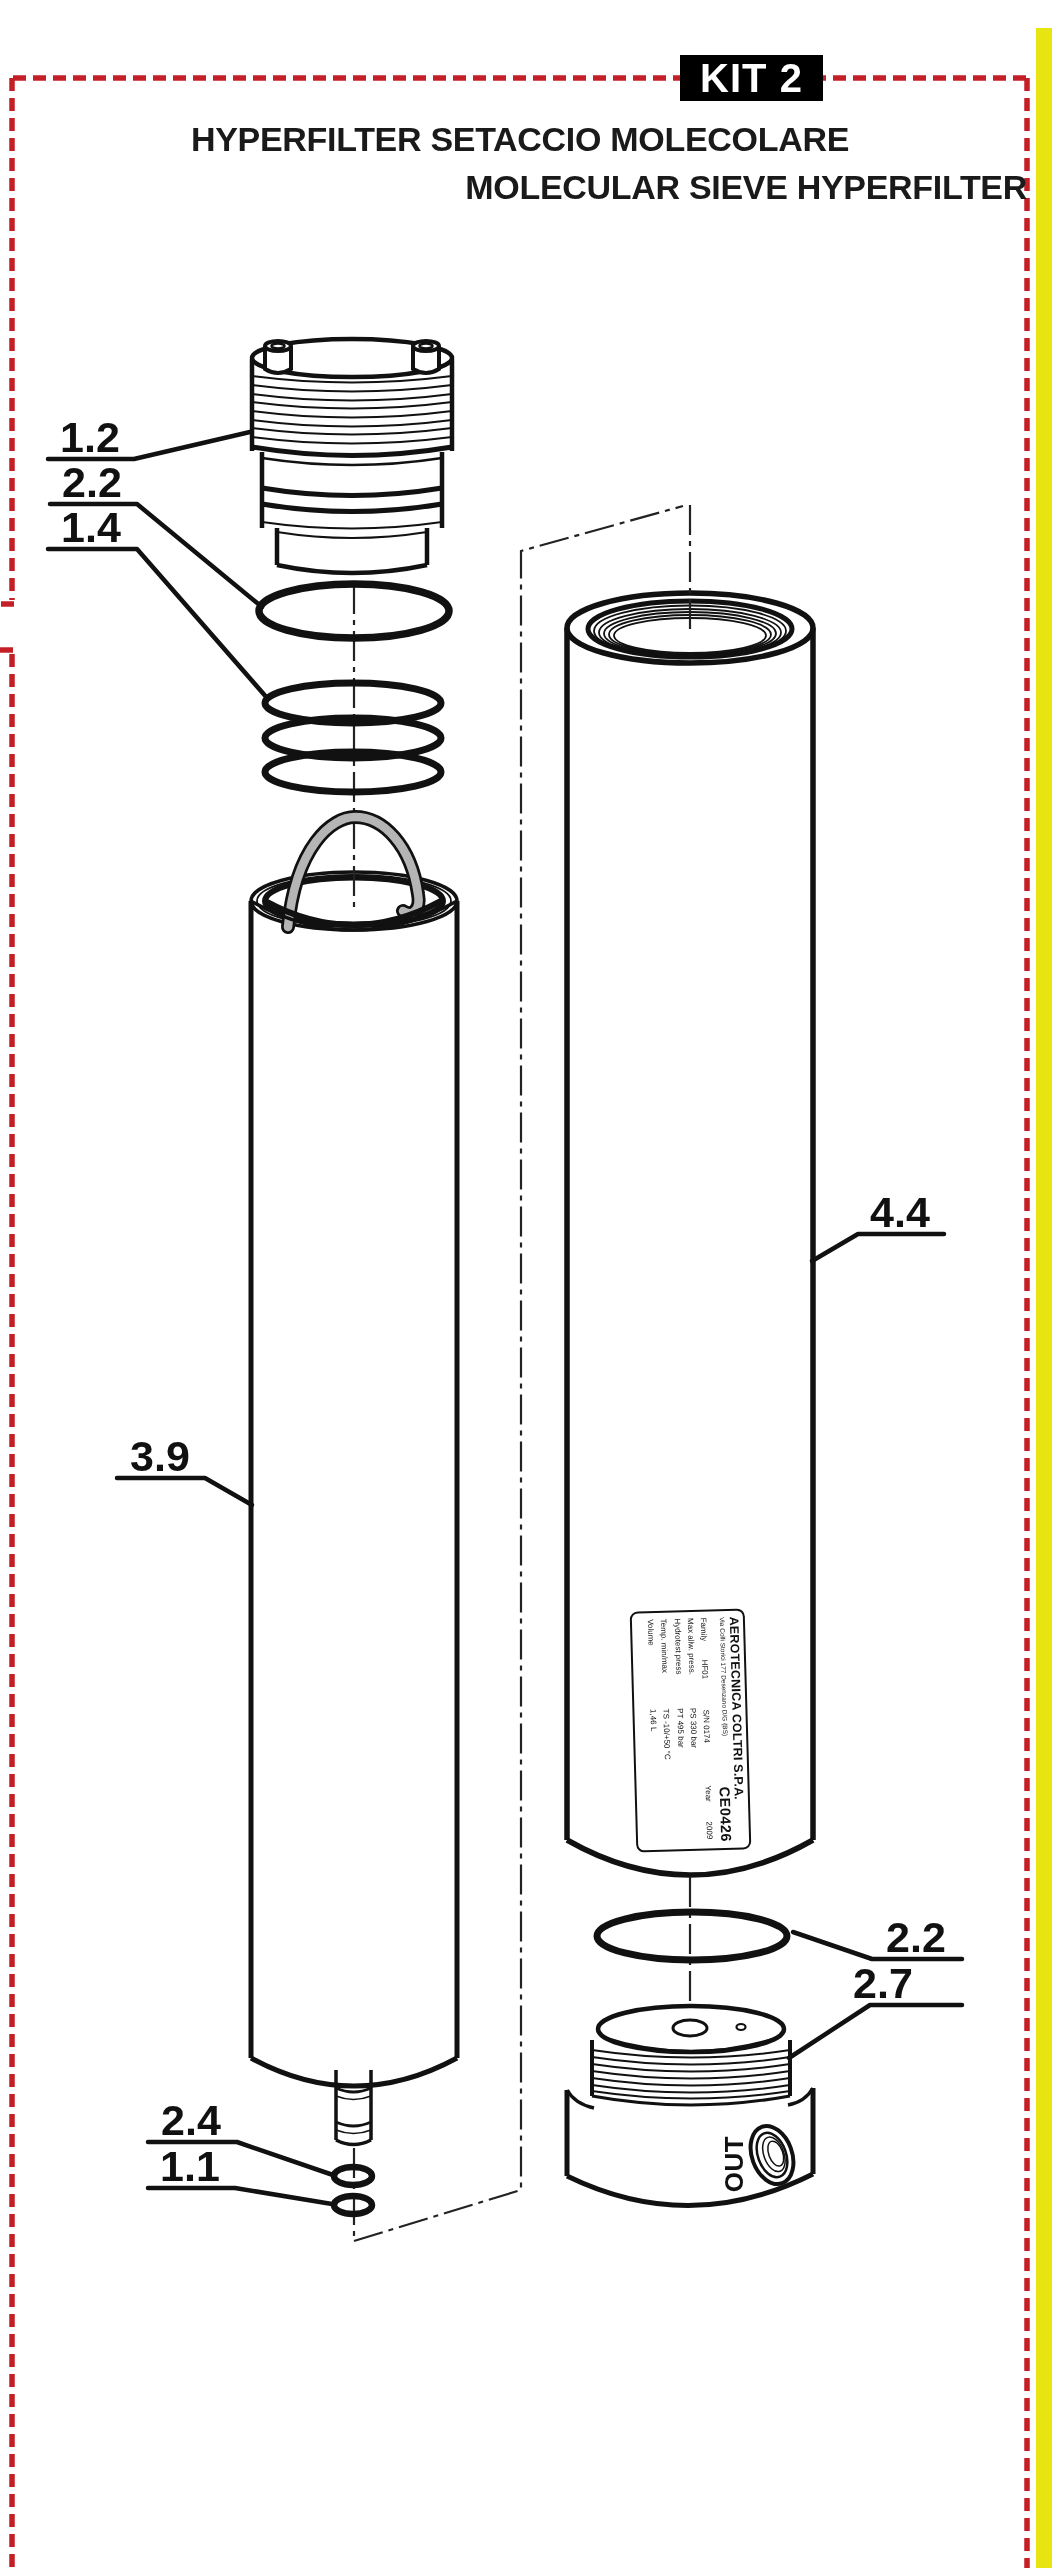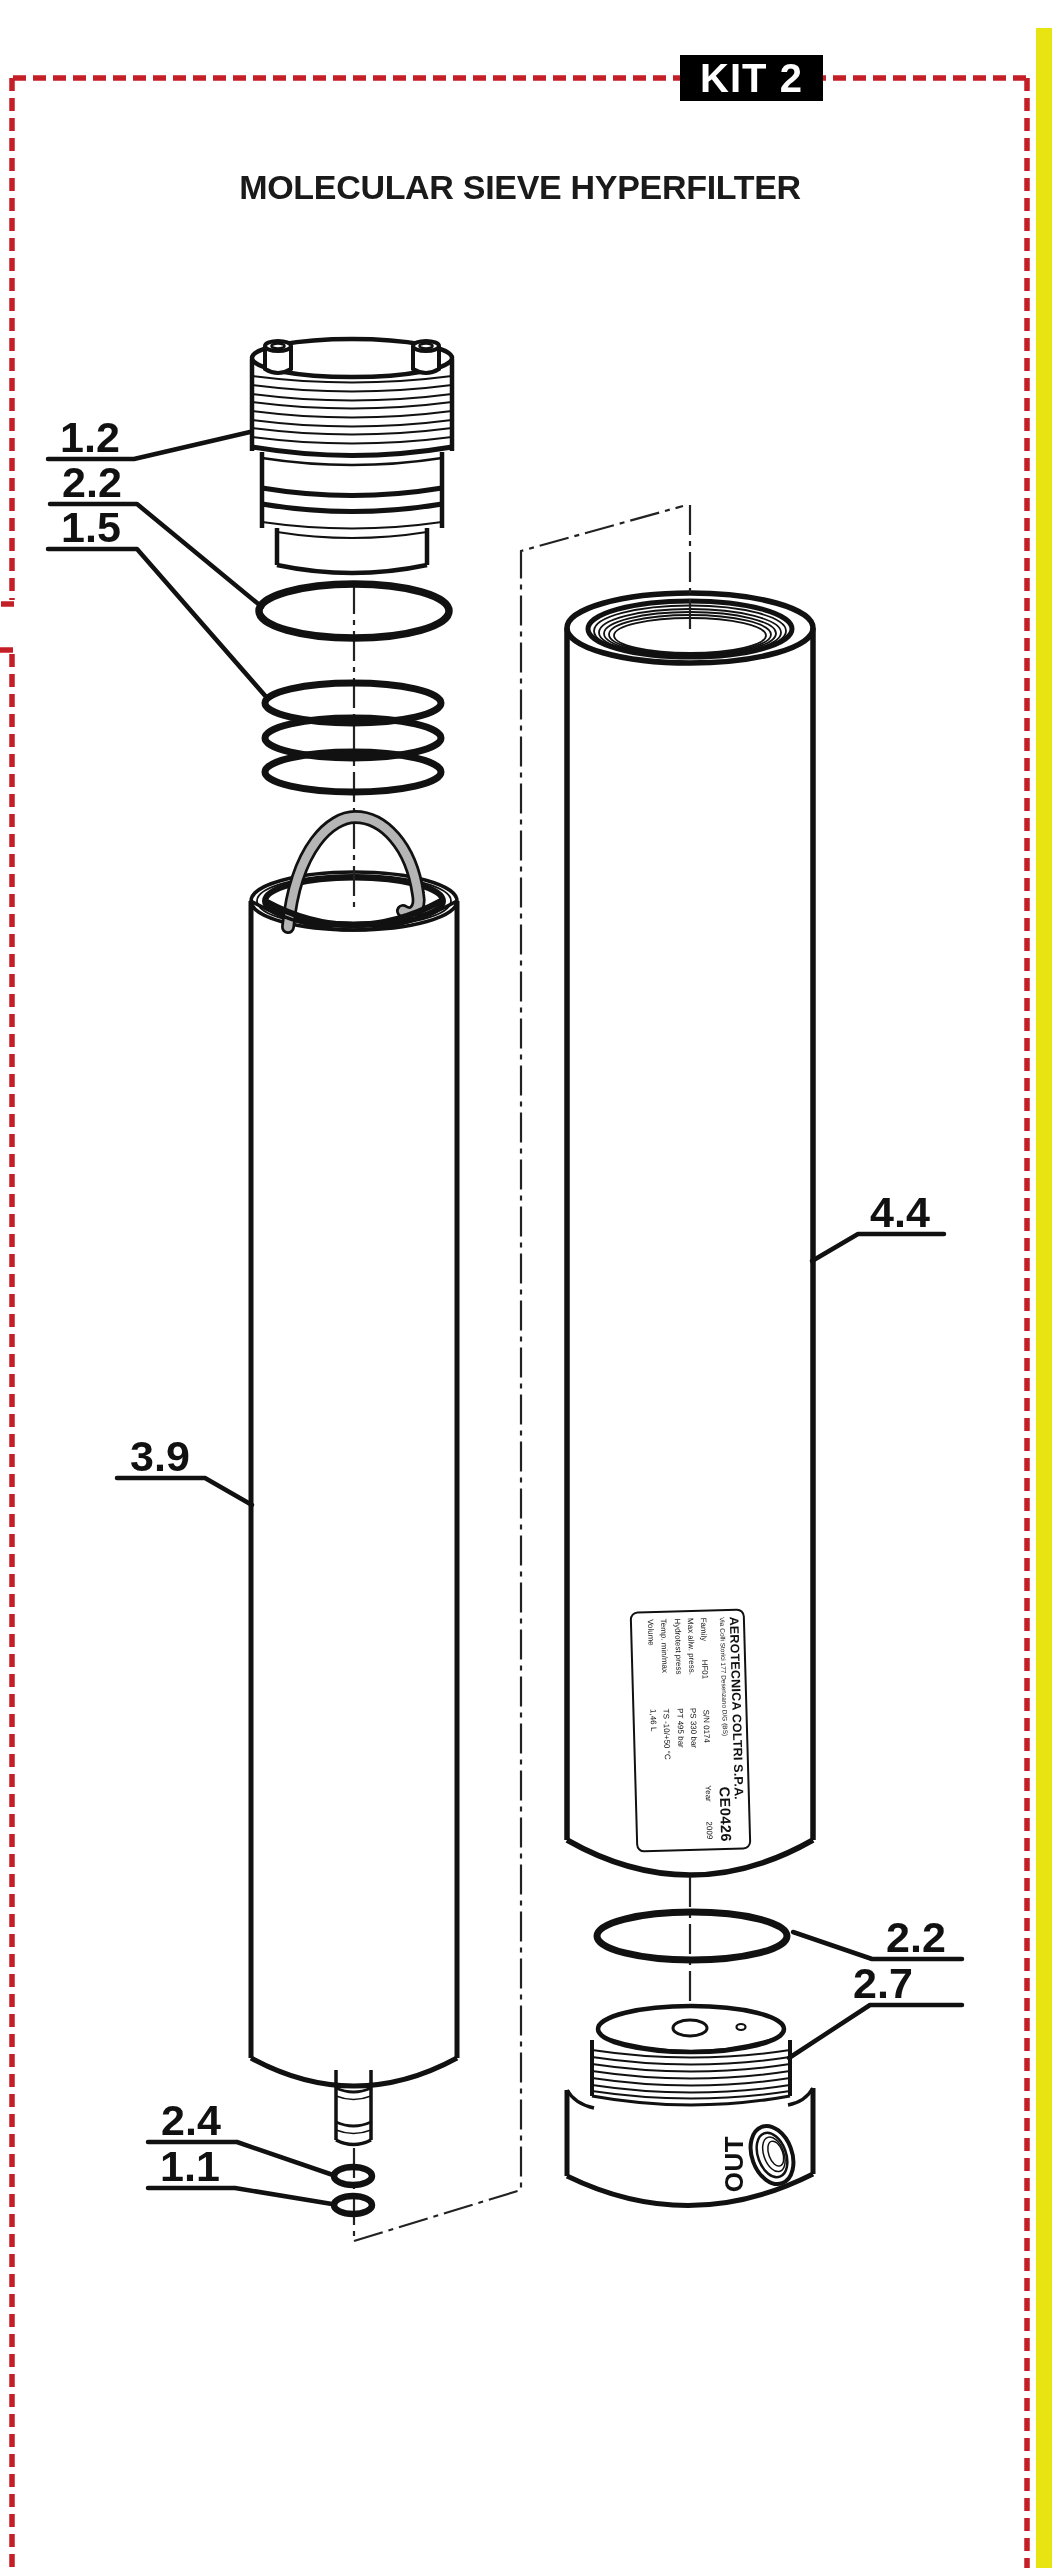--- a/index.html
+++ b/index.html
@@ -4,21 +4,21 @@
 <style>
   html,body{margin:0;padding:0;background:#fff;}
   .page{position:relative;width:1052px;height:2568px;background:#fff;overflow:hidden;
         font-family:"Liberation Sans",sans-serif;color:#111;margin-top:28px;}
   .art{position:absolute;left:0;top:0;width:1052px;height:2568px;}
   .badge{position:absolute;left:680px;top:27px;width:143px;height:46px;background:#000;color:#fff;
          font-weight:bold;font-size:40px;line-height:46px;text-align:center;letter-spacing:1px;}
   .title{position:absolute;left:13px;width:1014px;text-align:center;font-weight:600;
          font-size:34px;line-height:38px;letter-spacing:-.3px;color:#1a1a1a;}
   .t1{top:92px;}
-  .t2{top:140px;}
+  .t2{top:140px;text-align:right;}
   .callout{position:absolute;font-weight:bold;font-size:43px;line-height:1;text-align:center;color:#111;}
   .c21{left:44px;top:388px;width:92px;}
   .c22t{left:46px;top:433px;width:92px;}
   .c28{left:44px;top:478px;width:94px;}
   .c23{left:113px;top:1407px;width:94px;}
   .c26{left:854px;top:1163px;width:92px;}
   .c22b{left:868px;top:1888px;width:96px;}
   .c27{left:834px;top:1934px;width:98px;}
   .c24{left:144px;top:2071px;width:94px;}
   .c25{left:144px;top:2117px;width:92px;}
@@ -191,25 +191,26 @@
       <path d="M117,1450 H205 L252,1477"></path>
       <path d="M944,1206 H858 L812,1233"></path>
       <path d="M962,1931 H872 L793,1904"></path>
       <path d="M962,1977 H870 L789,2030"></path>
       <path d="M148,2114 H237 L333,2147"></path>
       <path d="M148,2160 H235 L332,2176"></path>
     </g>
   </svg>
 
   <div class="badge">KIT 2</div>
+  <div class="title t1">HYPERFILTER SETACCIO MOLECOLARE</div>
   <div class="title t2">MOLECULAR SIEVE HYPERFILTER</div>
 
   <div class="callout c21">1.2</div>
   <div class="callout c22t">2.2</div>
-  <div class="callout c28">1.5</div>
+  <div class="callout c28">1.4</div>
   <div class="callout c23">3.9</div>
   <div class="callout c26">4.4</div>
   <div class="callout c22b">2.2</div>
   <div class="callout c27">2.7</div>
   <div class="callout c24">2.4</div>
   <div class="callout c25">1.1</div>
 
   <div class="outlabel">OUT</div>
 
   <div class="plate-wrap">

